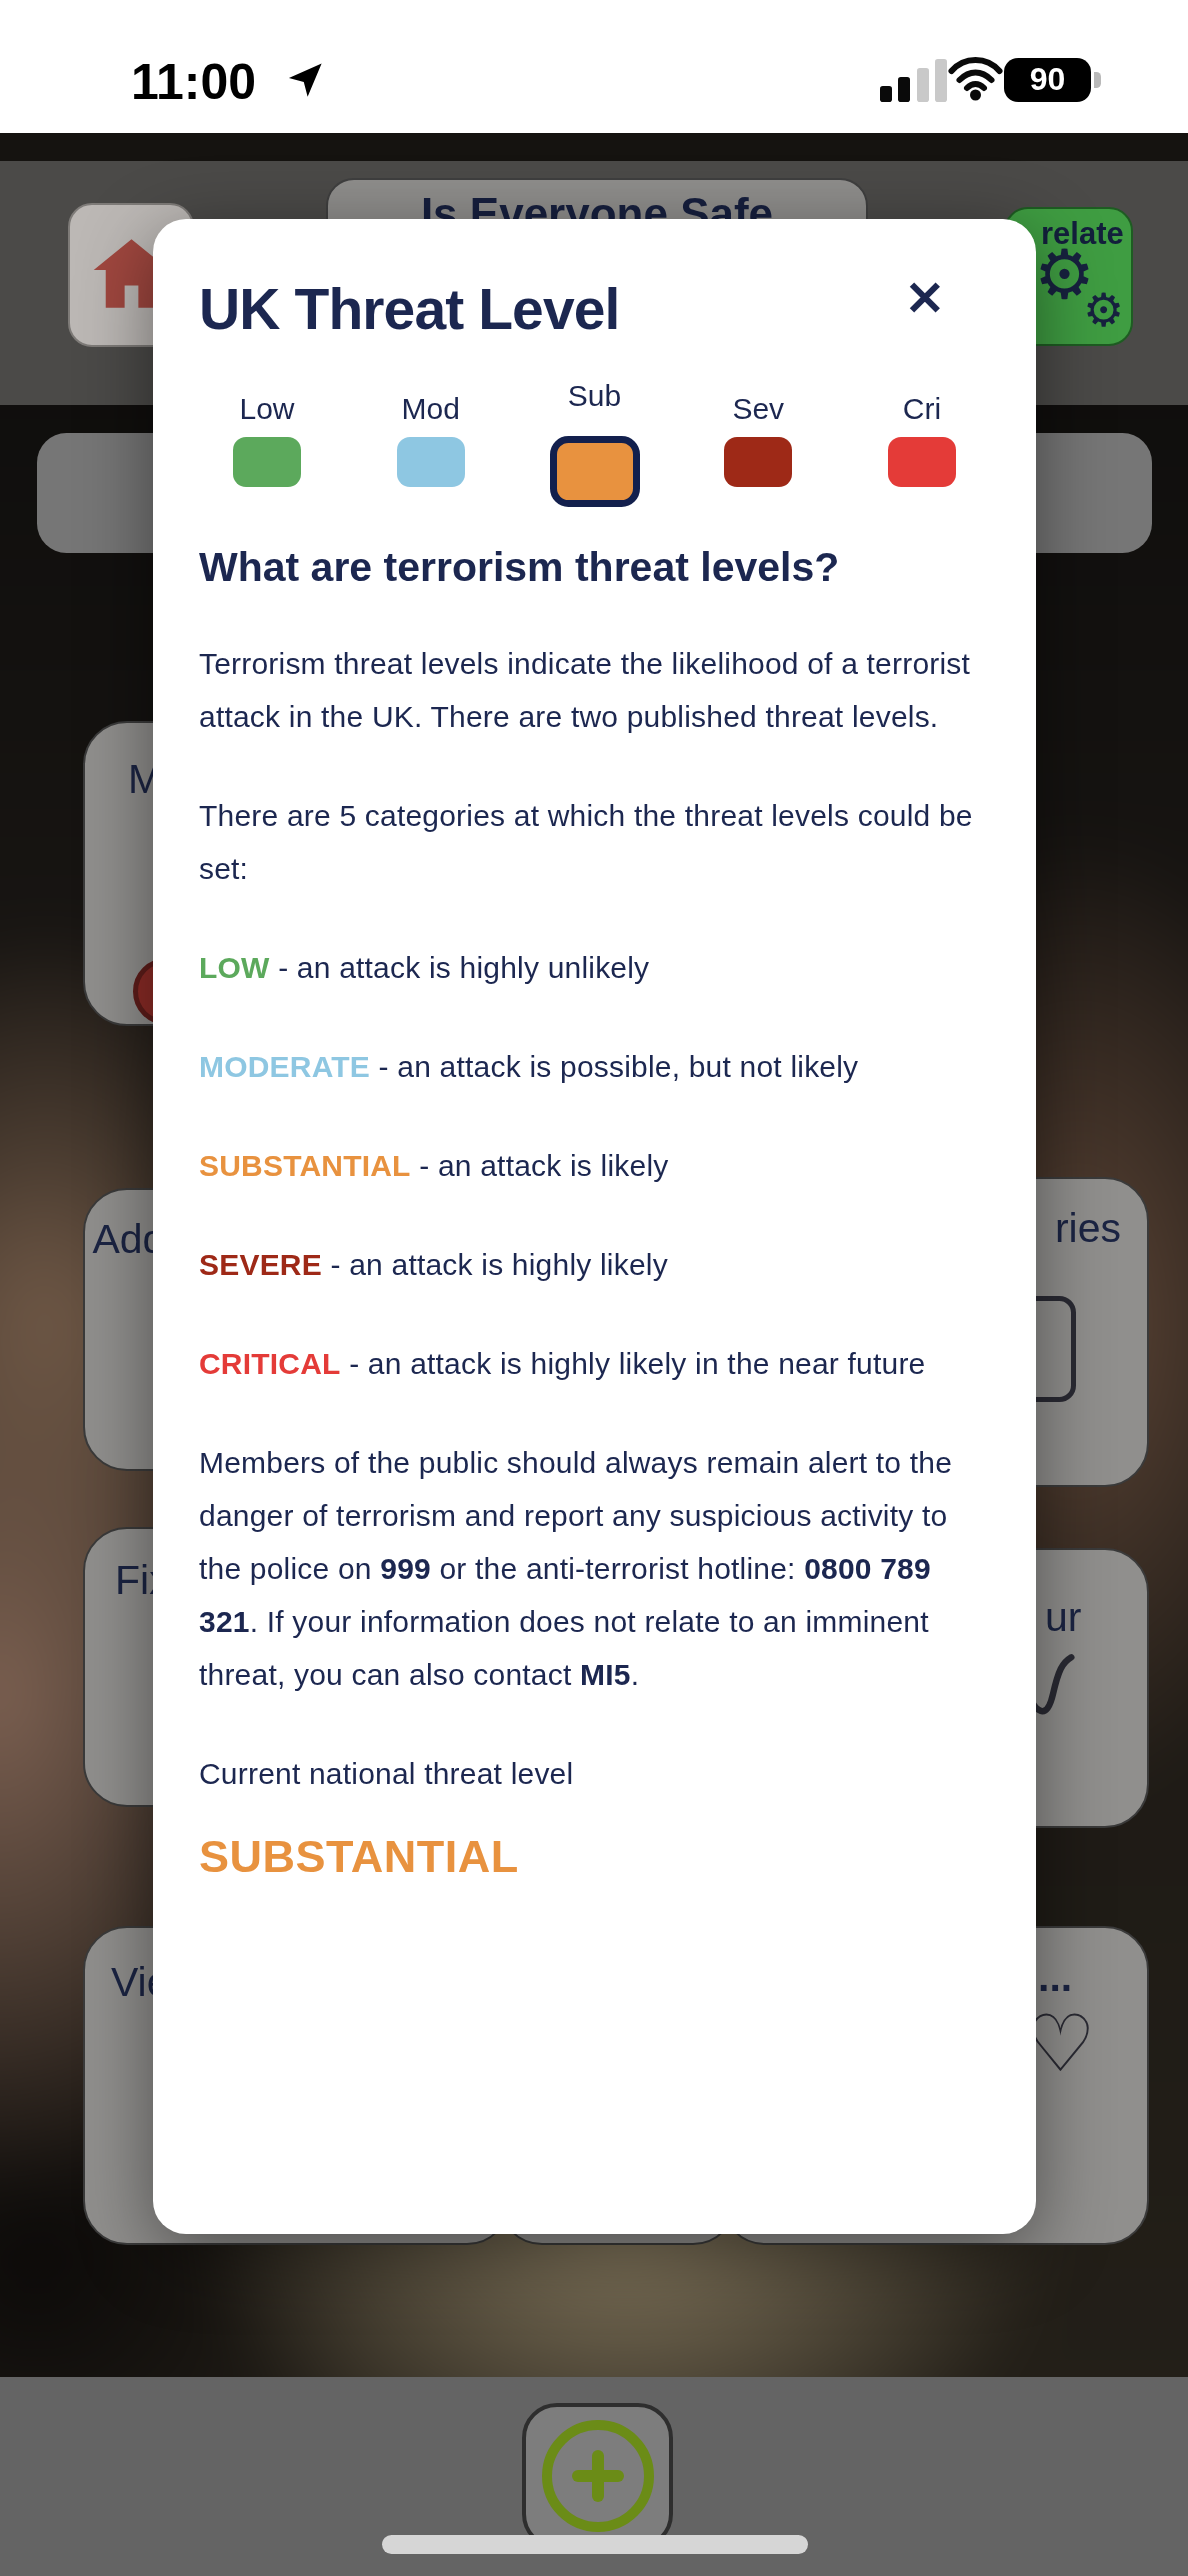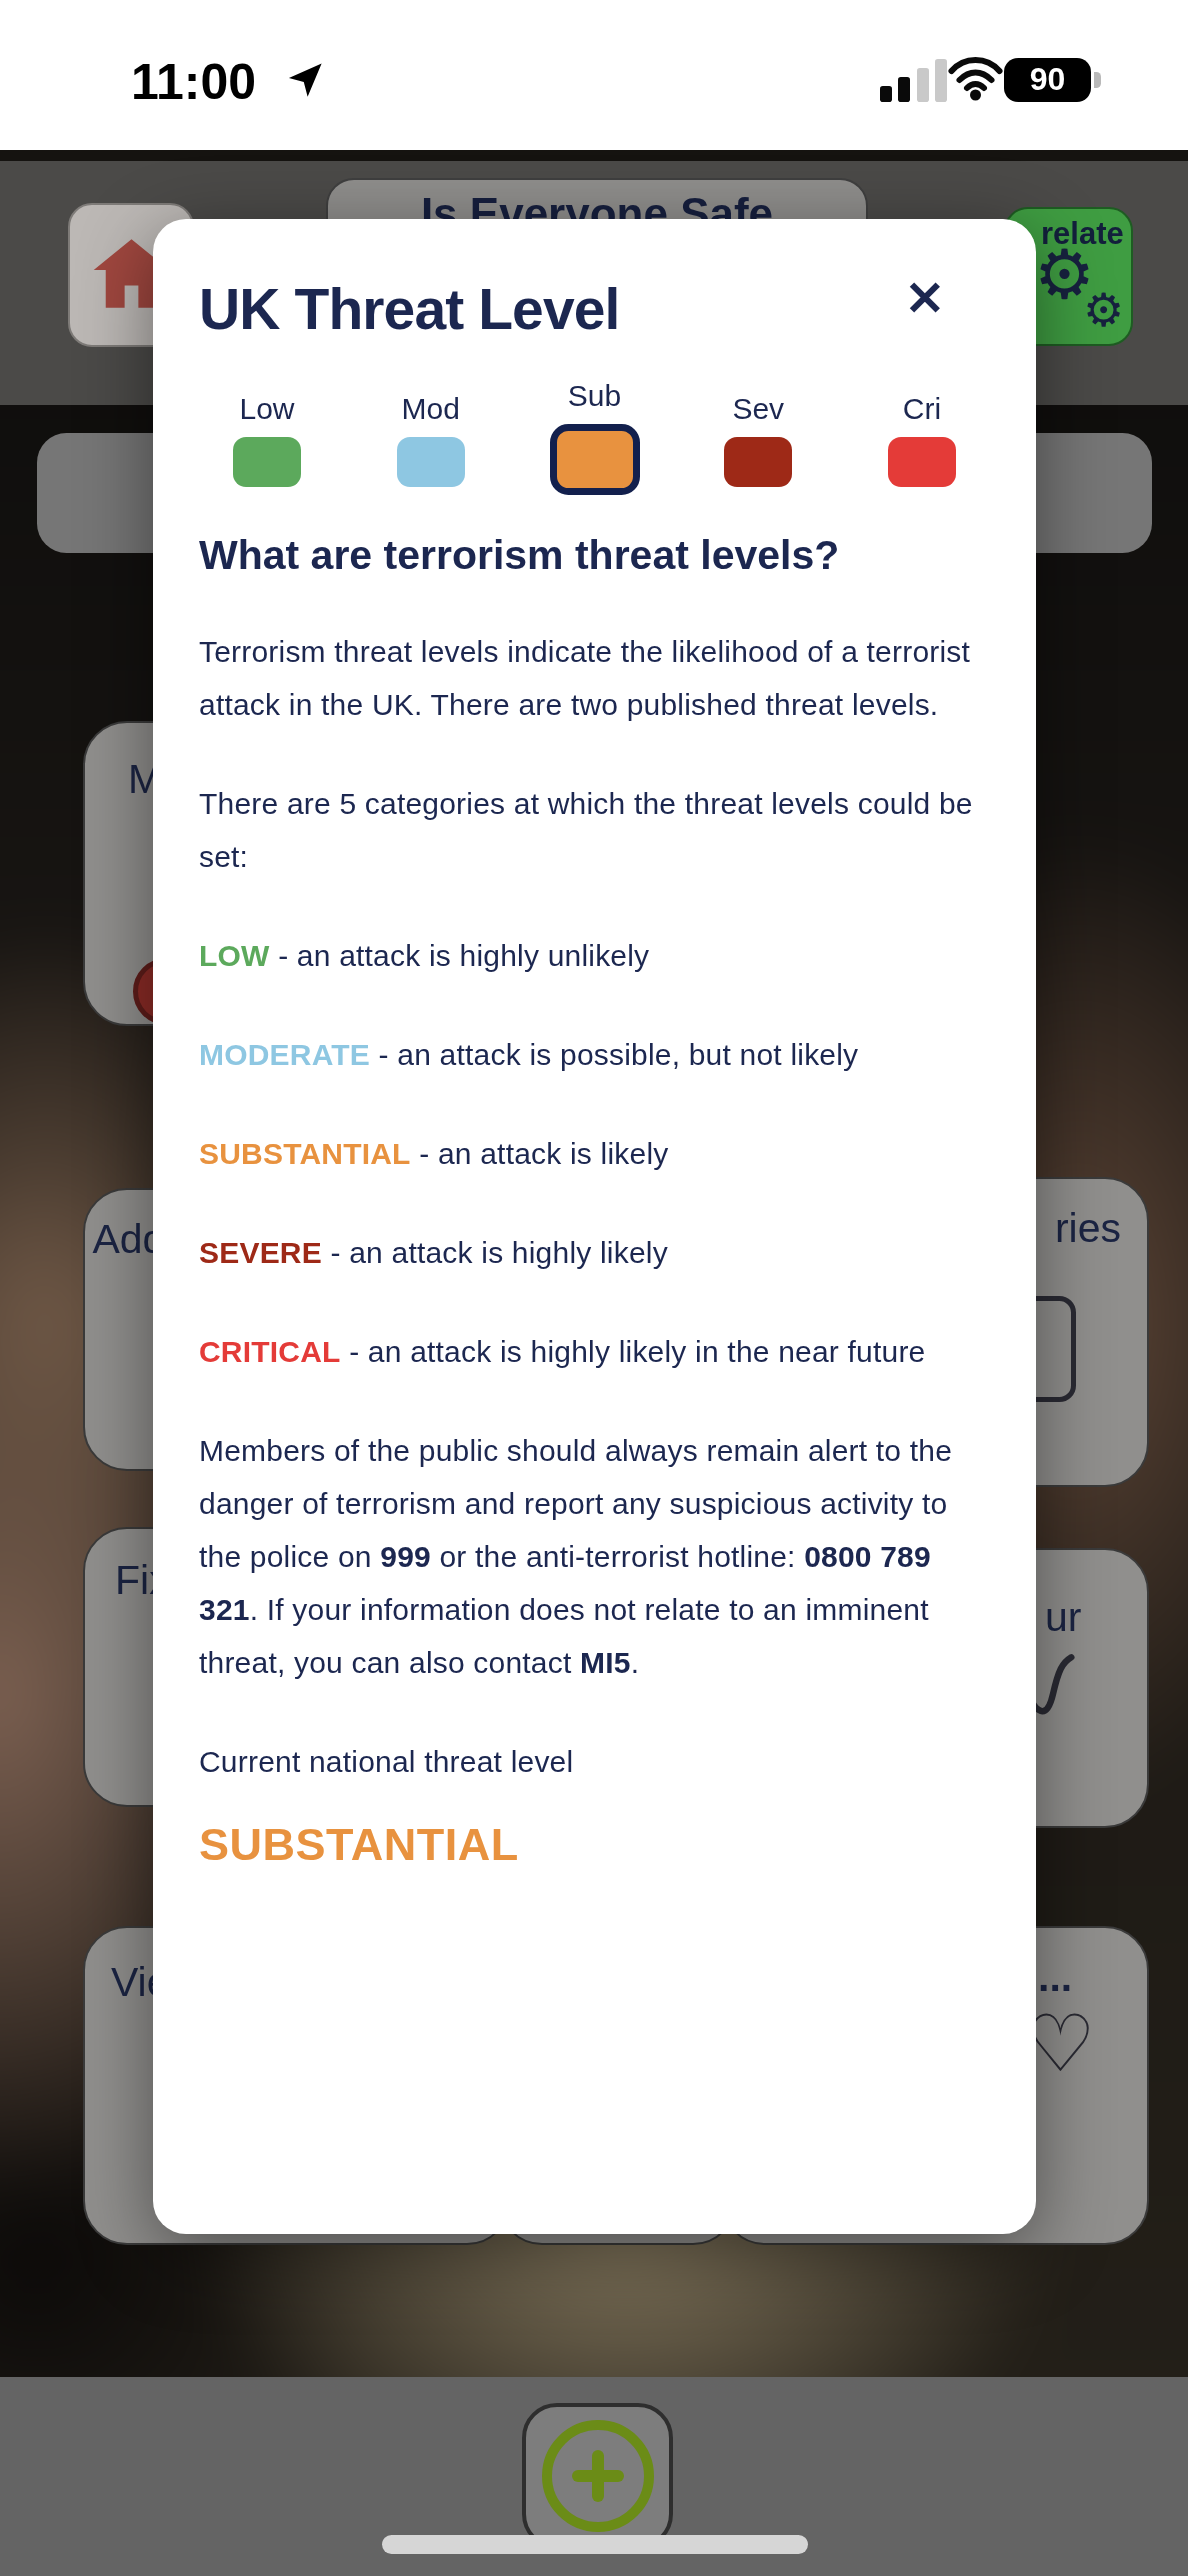--- a/index.html
+++ b/index.html
@@ -1,20 +1,20 @@
 <!DOCTYPE html>
 <html style="--navy: #1C2750; --green: #5CA95C; --blue: #8EC7E2; --orange: #E8923F; --dark-red: #9E2917; --red: #E43B38; --settings-green: #3F9D42; --house-red: #A0473F; --olive-green: #6B8C17;font-size:14.7px"><head>
 <meta charset="utf-8">
 <style>
   html,body{margin:0;padding:0;background:#000;}
   .phone{position:relative;width:1188px;height:2576px;overflow:hidden;
          font-family:"Liberation Sans",sans-serif;background:#151310;}
 
   
-  .statusbar{position:absolute;top:0;left:0;right:0;height:150px;background:#fff;z-index:20;}
+  .statusbar{position:absolute;top:0;left:0;right:0;height:133px;background:#fff;z-index:20;}
   .sb-time{position:absolute;left:131px;top:53px;font-size:50px;font-weight:700;color:#000;}
   .sb-loc{position:absolute;left:284px;top:59px;}
   .sb-right{position:absolute;right:97px;top:55px;display:flex;align-items:center;}
   .sig{display:flex;align-items:flex-end;gap:6.4px;height:44px;}
   .sig i{display:block;width:12px;border-radius:2.8px;}
   .sig i:nth-child(1){height:15.7px;background:#0a0a0a;}
   .sig i:nth-child(2){height:25px;background:#0a0a0a;}
   .sig i:nth-child(3){height:34px;background:#c9c9c9;}
   .sig i:nth-child(4){height:43px;background:#c9c9c9;}
   .batt{position:relative;width:87px;height:44px;background:#000;border-radius:14px;
@@ -92,21 +92,21 @@
   
   .modal{position:absolute;left:153px;top:219px;width:883px;height:2015px;background:#fff;
          border-radius:33px;z-index:10;box-shadow:0 18.4px 74px rgba(0,0,0,.45);overflow:hidden;
          color:var(--navy,#1c2750);}
   .m-titlerow{position:relative;padding:57px 24px 0 46px;}
   .m-title{font-size:57px;font-weight:700;letter-spacing:-0.9px;line-height:66px;}
   .m-close{position:absolute;right:85px;top:55px;font-size:48px;font-weight:700;color:var(--navy,#1c2750);
            background:none;border:none;cursor:pointer;font-family:inherit;line-height:1;}
   .pills-row{display:flex;justify-content:space-between;align-items:flex-start;margin:50px 70px 0 70px;}
   .pill-item{display:flex;flex-direction:column;align-items:center;width:88px;}
-  .pill-item.selected{margin-top:-13px;}
+  .pill-item.selected{margin-top:-13px;gap:12px;}
   .pill-label{font-size:30px;margin-bottom:11px;color:var(--navy,#1c2750);}
   .pill{width:68px;height:50px;border-radius:13px;}
   .pill-low{background:var(--green,#5ca95c);}
   .pill-mod{background:var(--blue,#8ec7e2);}
   .pill-sub{background:var(--orange,#e8923f);width:76px;height:57px;border:7.4px solid #13204d;border-radius:18.4px;}
   .pill-sev{background:var(--dark-red,#9e2917);}
   .pill-cri{background:var(--red,#e43b38);}
   .m-body{padding:0 46px;}
   .m-heading{margin-top:37px;font-size:41px;font-weight:700;}
   .m-body p{font-size:30px;line-height:53px;margin:46px 0 0 0;font-weight:400;letter-spacing:0.2px;}

